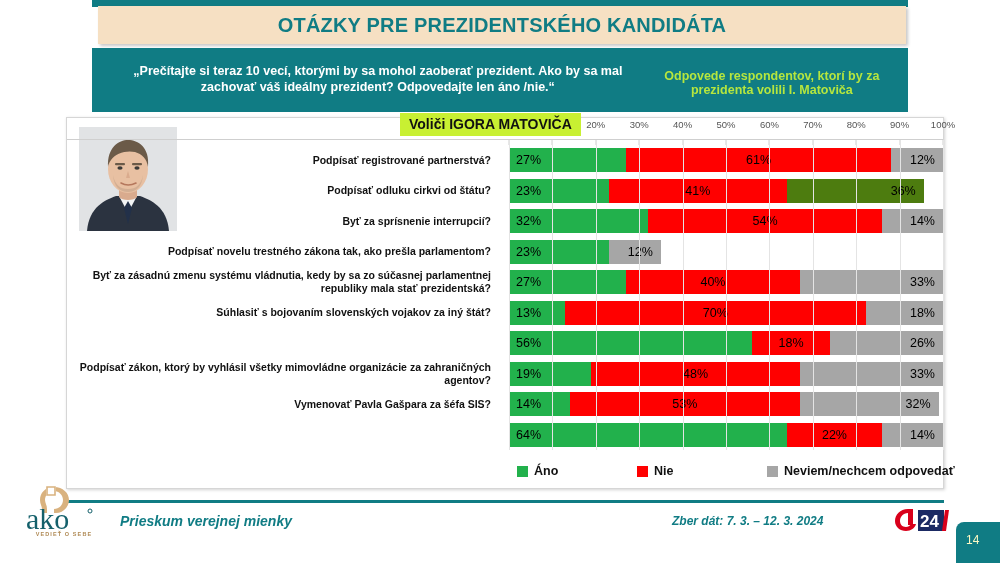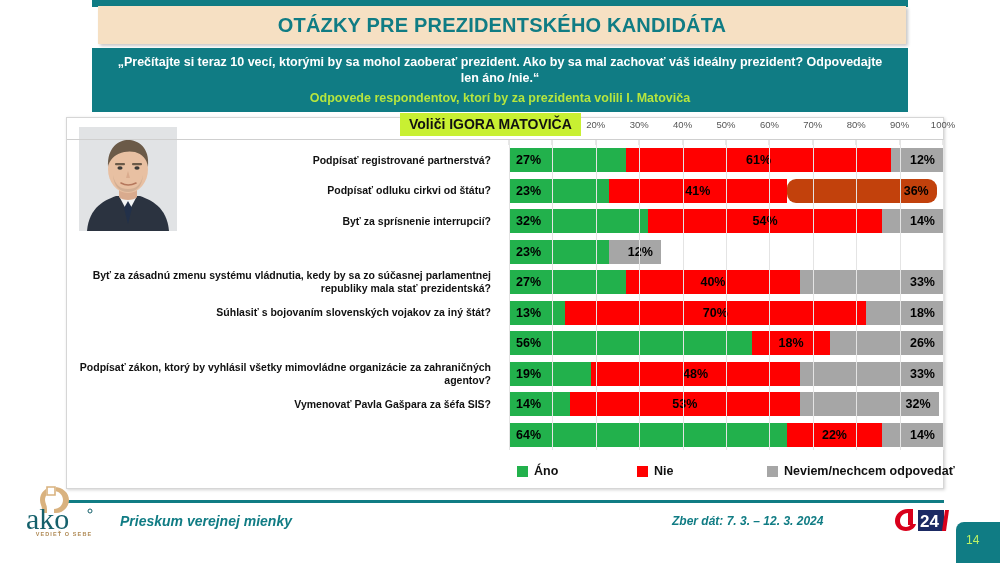--- a/index.html
+++ b/index.html
@@ -23,21 +23,21 @@
   }
   .title-band .t{
     color:#107C84;font-size:20px;font-weight:bold;letter-spacing:.2px;
     white-space:nowrap;
   }
 
   
   .sub-band{
     position:absolute;left:92px;top:48px;width:816px;height:64px;
     background:#107C84;
-    display:flex;flex-direction:column;align-items:center;justify-content:center;
+    display:flex;flex-direction:row;align-items:center;justify-content:center;
     padding:0 14px;box-sizing:border-box;
   }
   .sub-band .q{
     color:#ffffff;font-size:12.5px;font-weight:bold;text-align:center;line-height:1.25;
     max-width:780px;
   }
   .sub-band .r{
     color:#B6E63E;font-size:12.5px;font-weight:bold;text-align:center;margin-top:5px;
   }
 
@@ -88,21 +88,21 @@
   .bar{
     position:absolute;height:24px;display:flex;align-items:stretch;
     box-sizing:border-box;
   }
   .seg{position:relative;display:flex;align-items:center;justify-content:center;}
   .seg.ano{background:#22B14C;justify-content:flex-start;}
   .seg.ano span{padding-left:7px;}
   .seg.nie{background:#FF0000;}
   .seg.nev{background:#A6A6A6;justify-content:flex-end;}
   .seg.nev span{padding-right:8px;}
-  .seg span{font-size:12.5px;font-weight:bold;color:#000;}
+  .seg span{font-size:12.5px;font-weight:normal;color:#000;}
 
   
   .grid{position:absolute;top:22px;bottom:38px;width:1px;background:#e4e4e4;}
 
   
   .legend{
     position:absolute;left:0;right:0;bottom:4px;height:26px;
     display:flex;align-items:center;
   }
   .lg{display:flex;align-items:center;margin-right:0;}
@@ -124,21 +124,21 @@
   .foot-date{
     position:absolute;left:672px;top:11px;
     font-size:12px;font-weight:bold;font-style:italic;color:#107C84;white-space:nowrap;
   }
   .ta3{position:absolute;left:893px;top:4px;width:58px;height:26px;}
   .pagebox{
     position:absolute;left:956px;top:522px;width:44px;height:41px;background:#107C84;
     border-top-left-radius:8px;
   }
   .pagebox .n{
-    position:absolute;left:10px;top:11px;font-size:12px;color:#bef264;
+    position:absolute;left:10px;top:11px;font-size:12px;color:#fef9c3;
   }
 </style>
 </head>
 <body>
 
 <div class="slide">
 
   <div class="topstrip"></div>
 
   <div class="title-band">
@@ -227,40 +227,41 @@
         </div>
         <div class="row" style="top: 30.5px; height: 30.5px;">
           <div class="qlabel" style="width: 430px; left: 0px; right: auto; top: 0px; height: 30.5px; display: flex; align-items: center; justify-content: flex-end;">Podpísať odluku cirkvi od štátu?</div>
           <div class="bar" style="left: 442px; width: 434px; top: 3.25px; height: 24px;">
             <div class="seg ano" style="width: 99.82px; background: rgb(34, 177, 76);">
               <span>23%</span>
             </div>
             <div class="seg nie" style="width: 177.94px; background: rgb(255, 0, 0);">
               <span>41%</span>
             </div>
-            <div class="seg nev" style="width: 150px; background: #c2410c; border-radius: 9px;">
+            <div class="seg nev" style="width: 137px; background: #4d7c0f;">
               <span>36%</span>
             </div>
           </div>
         </div>
         <div class="row" style="top: 61px; height: 30.5px;">
           <div class="qlabel" style="width: 430px; left: 0px; right: auto; top: 0px; height: 30.5px; display: flex; align-items: center; justify-content: flex-end;">Byť za sprísnenie interrupcií?</div>
           <div class="bar" style="left: 442px; width: 434px; top: 3.25px; height: 24px;">
             <div class="seg ano" style="width: 138.88px; background: rgb(34, 177, 76);">
               <span>32%</span>
             </div>
             <div class="seg nie" style="width: 234.36px; background: rgb(255, 0, 0);">
               <span>54%</span>
             </div>
             <div class="seg nev" style="width: 60.76px; background: rgb(166, 166, 166);">
               <span>14%</span>
             </div>
           </div>
         </div>
         <div class="row" style="top: 91.5px; height: 30.5px;">
+          <div class="qlabel" style="width: 430px; left: 0px; right: auto; top: 0px; height: 30.5px; display: flex; align-items: center; justify-content: flex-end;">Podpísať novelu trestného zákona tak, ako prešla parlamentom?</div>
           <div class="bar" style="left: 442px; width: 434px; top: 3.25px; height: 24px;">
             <div class="seg ano" style="width: 99.82px; background: rgb(34, 177, 76);">
               <span>23%</span>
             </div>
             <div class="seg nev" style="width: 52.08px; background: rgb(166, 166, 166);">
               <span>12%</span>
             </div>
           </div>
         </div>
         <div class="row" style="top: 122px; height: 30.5px;">

